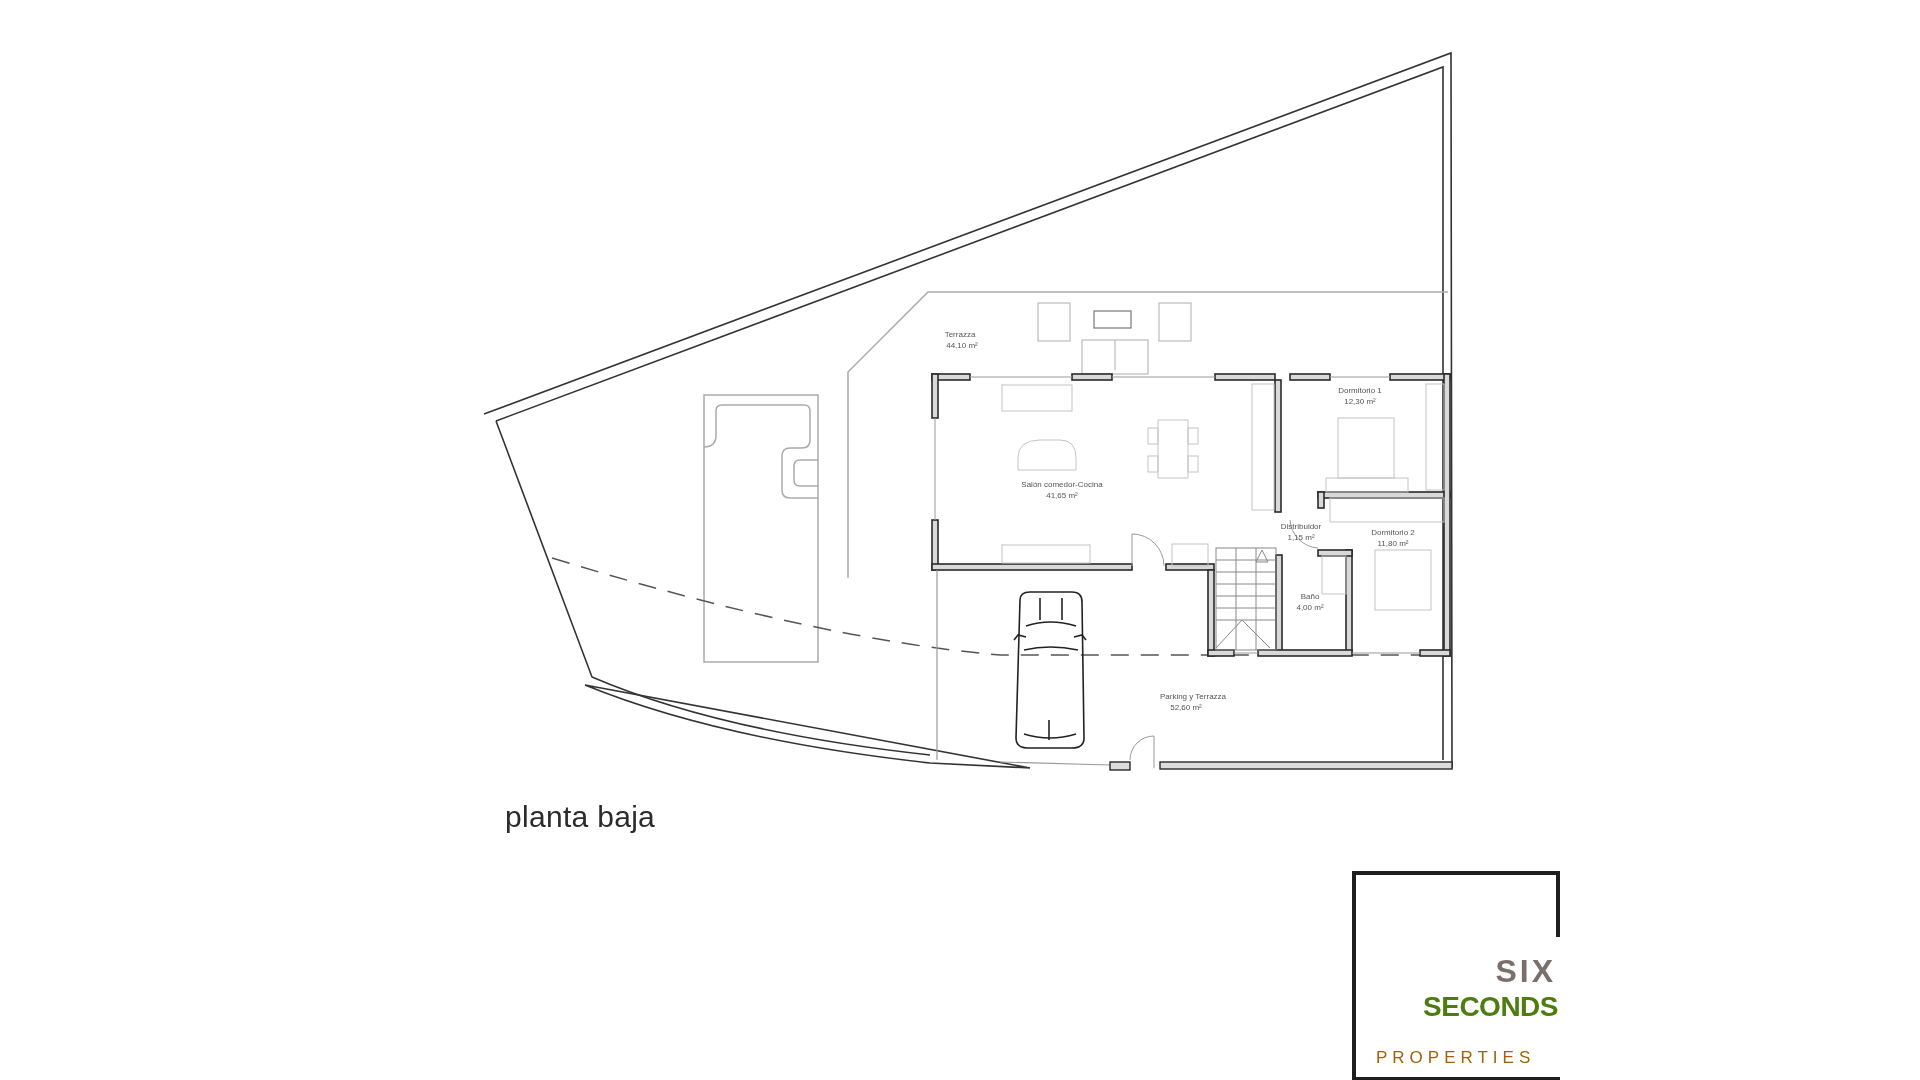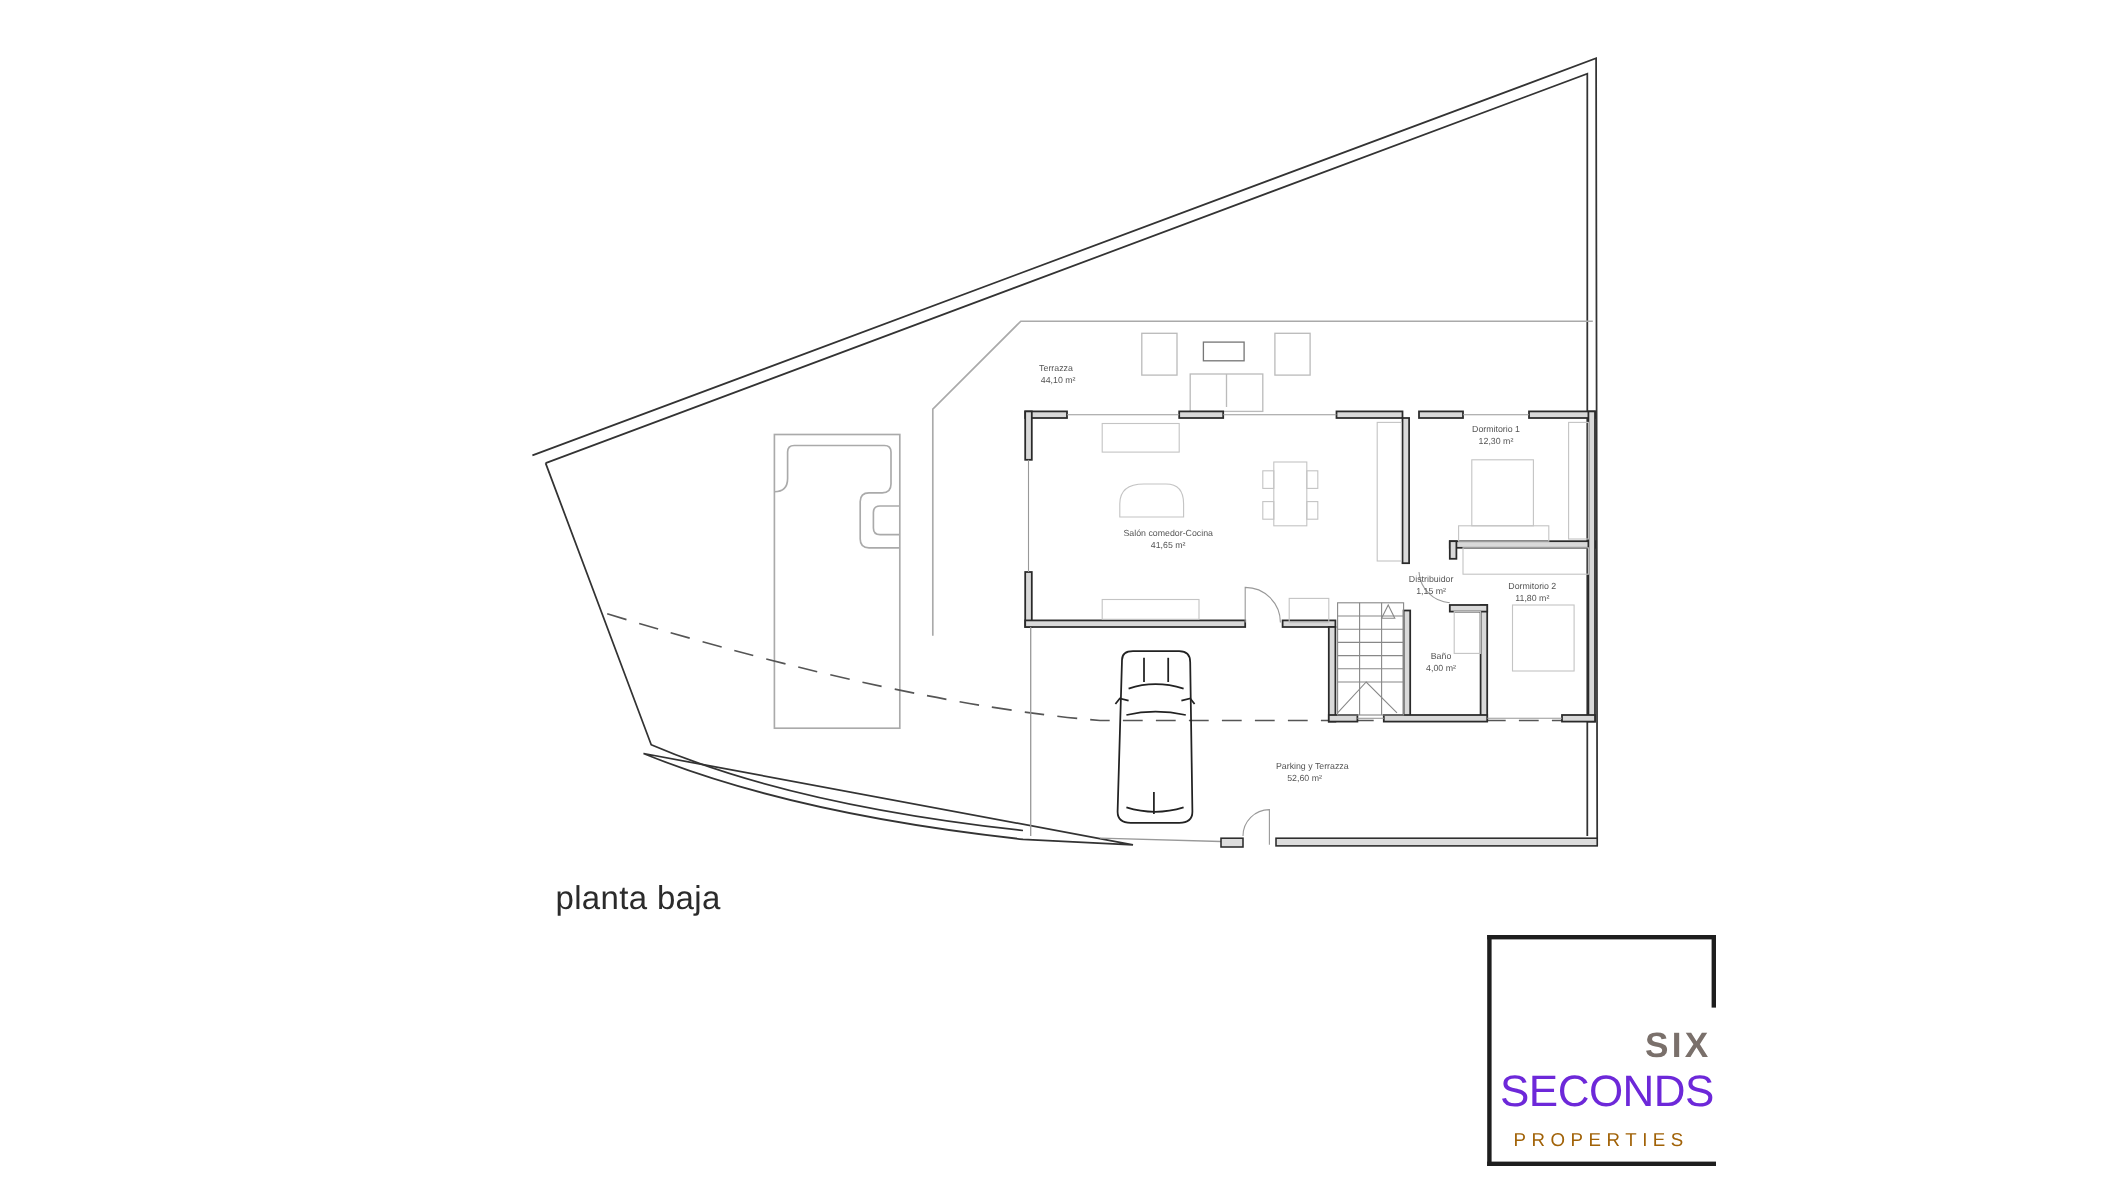--- a/index.html
+++ b/index.html
@@ -1,26 +1,26 @@
 <!DOCTYPE html>
 <html><head>
 <meta charset="utf-8">
 <style>
   html, body { margin: 0; padding: 0; background: #ffffff; }
   body { width: 1920px; height: 1080px; position: relative; overflow: hidden; font-family: "Liberation Sans", sans-serif; }
   #plan { position: absolute; left: 0; top: 0; width: 1920px; height: 1080px; }
   .room-label { font-family: "Liberation Sans", sans-serif; font-size: 8px; fill: #555; text-anchor: middle; }
   .plan-title { position: absolute; left: 505px; top: 800px; font-size: 30px; color: #2b2b2b; letter-spacing: 0.3px; }
-  .logo { position: absolute; left: 1352px; top: 850px; width: 208px; height: 210px; }
+  .logo { position: absolute; left: 1352px; top: 871px; width: 208px; height: 210px; }
   .logo-frame-left { position: absolute; left: 0; top: 0; width: 4px; height: 210px; background: #1e1e1e; }
   .logo-frame-top { position: absolute; left: 0; top: 0; width: 208px; height: 4px; background: #1e1e1e; }
   .logo-frame-right { position: absolute; right: 0; top: 0; width: 4px; height: 66px; background: #1e1e1e; }
   .logo-frame-bottom { position: absolute; left: 0; bottom: 0; width: 208px; height: 4px; background: #1e1e1e; }
   .logo-six { position: absolute; right: 4px; top: 84px; font-size: 32px; font-weight: bold; color: #7a706b; letter-spacing: 3px; line-height: 1; }
-  .logo-seconds { position: absolute; right: 2px; top: 122px; font-size: 40px; font-weight: normal; color: #6d28d9; letter-spacing: -0.5px; line-height: 1; }
+  .logo-seconds { position: absolute; right: 2px; top: 122px; font-size: 28px; font-weight: bold; color: #4d7c0f; letter-spacing: -0.5px; line-height: 1; }
   .logo-properties { position: absolute; left: 24px; top: 178px; font-size: 17px; color: #a16207; letter-spacing: 5px; line-height: 1; }
 </style>
 </head>
 <body>
 
 <svg id="plan" viewBox="0 0 1920 1080" xmlns="http://www.w3.org/2000/svg">
 
   <g fill="none" stroke="#333" stroke-width="1.6">
     <path d="M 484 414 L 1451 53 L 1452 768 L 1160 768 M 1030 768 L 930 763 Q 720 740 585 685 Z"></path>
     <path d="M 496 421 L 1443 67 L 1443 760 M 930 755 Q 720 732 592 677 L 496 421"></path>

